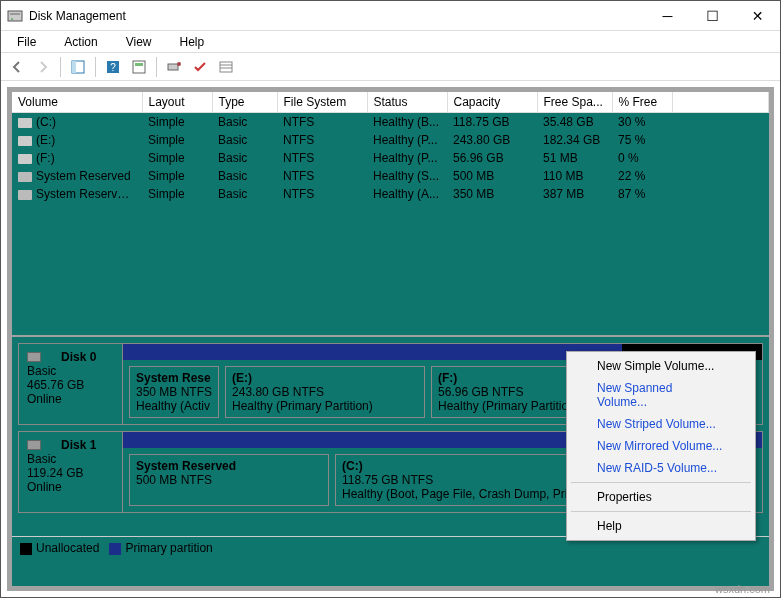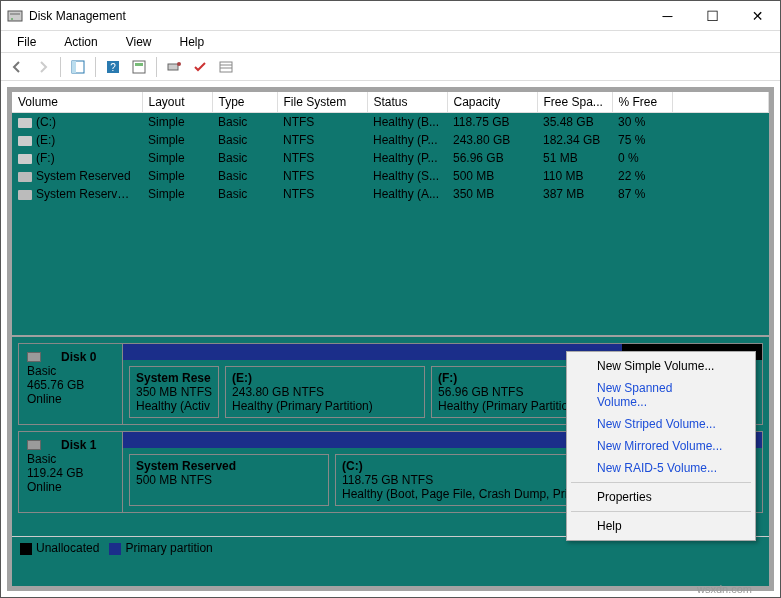--- a/index.html
+++ b/index.html
@@ -35,21 +35,21 @@
   .part .pline { white-space:nowrap; overflow:hidden; text-overflow:ellipsis;}
   .part.trunc{ width:18px; flex:0 0 18px; padding:4px 2px; }
   .legend { height:22px; display:flex; align-items:center; gap:10px; padding: 2px 8px; font-size:12px;}
   .swatch { width:12px; height:12px; display:inline-block; margin-right:4px; vertical-align:middle;}
   .swatch.unalloc{ background:#000;}
   .swatch.primary{ background:#1b2e8a;}
   .context-menu { position:absolute; top:350px; left:565px; width:190px; background:#f2f2f2; border:1px solid #aaa; box-shadow:2px 2px 4px rgba(0,0,0,0.3); padding:3px 2px; z-index:50;}
   .cm-item { padding:4px 28px 4px 28px; font-size:12px; }
   .cm-item.disabled{ color:#1d4ed8;}
   .cm-sep{ height:1px; background:#ccc; margin:3px 2px;}
-  .watermark{ position:absolute; bottom:2px; right:28px; font-size:11px; color:#999;}
+  .watermark{ position:absolute; bottom:2px; right:10px; font-size:11px; color:#999;}
   .hdd-icon{ width:14px; height:10px; background:#9a9a9a; border:1px solid #666; display:inline-block;}
 </style>
 </head>
 <body>
 
 <div class="window">
 
   <div class="titlebar">
     <span class="title-icon">
       <svg viewBox="0 0 16 16">

